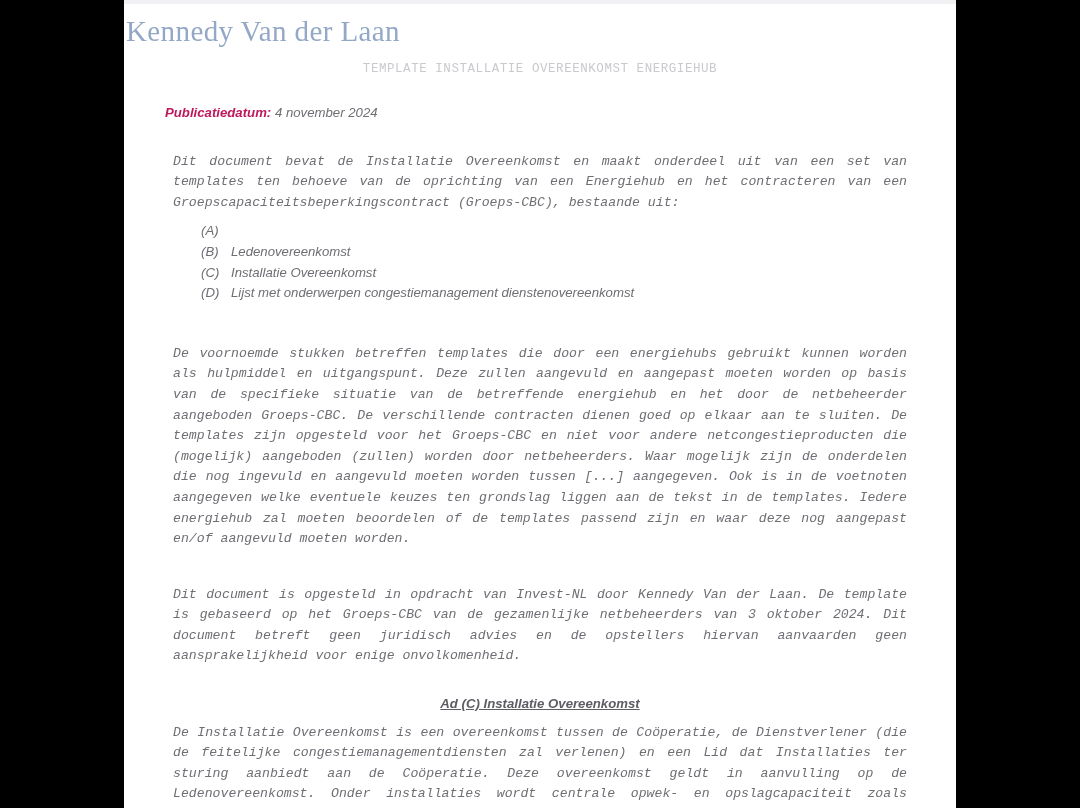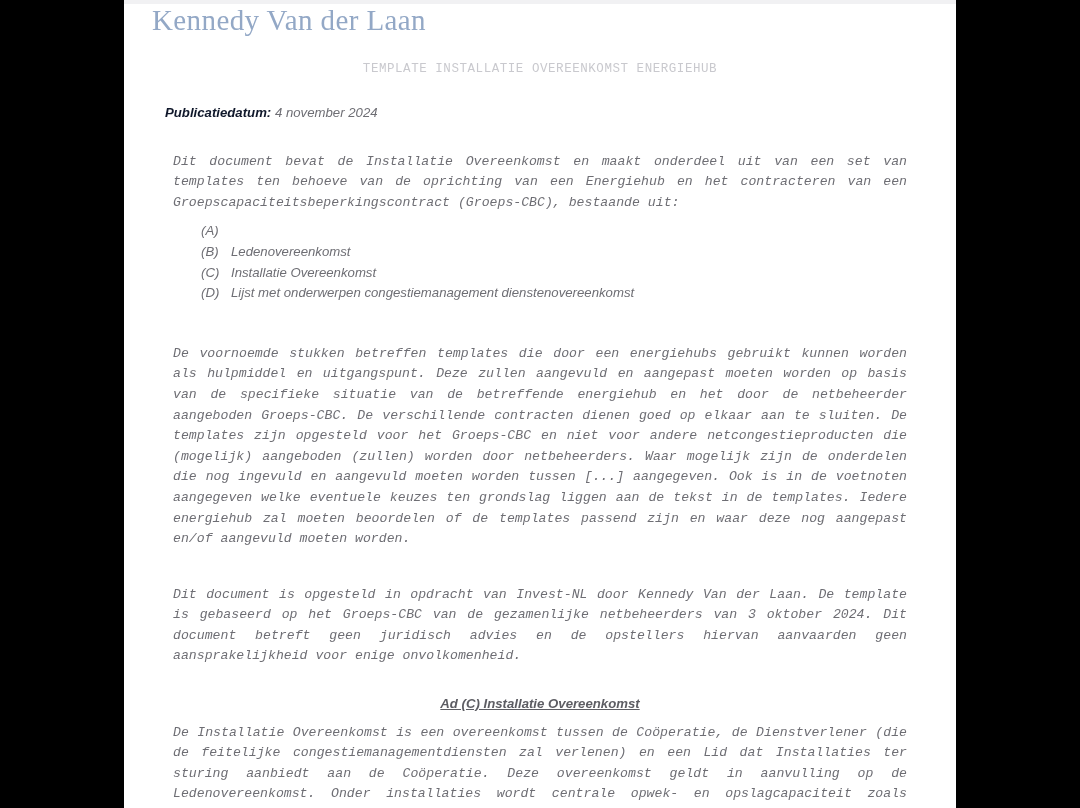--- a/index.html
+++ b/index.html
@@ -44,25 +44,25 @@
   }
 
   .page-inner {
     position: relative;
     padding: 0;
   }
 
   
   .masthead {
     position: absolute;
-    left: 28px;
+    left: 2px;
     top: 4px;
     height: 44px;
     display: flex;
-    align-items: flex-start;
+    align-items: flex-end;
   }
   .brand {
     font-family: "Liberation Serif", serif;
     font-size: 29px;
     font-weight: 400;
     letter-spacing: 0.4px;
     color: #93a8c6;
     white-space: nowrap;
   }
 
@@ -101,21 +101,21 @@
     font-family: Liberation Mono, monospace;
   }
 
   .spacer-lg { height: 20px; }
   .spacer-md { height: 19px; }
   .spacer-sm { height: 12px; }
 
   .bold-it {
     font-weight: bold;
     font-style: italic;
-    color: #0f172a;
+    color: #be185d;
   }
 
   .label-line {
     margin: 0;
     text-align: left;
   }
 
   .heading-underline {
     margin: 0;
     text-align: center;

